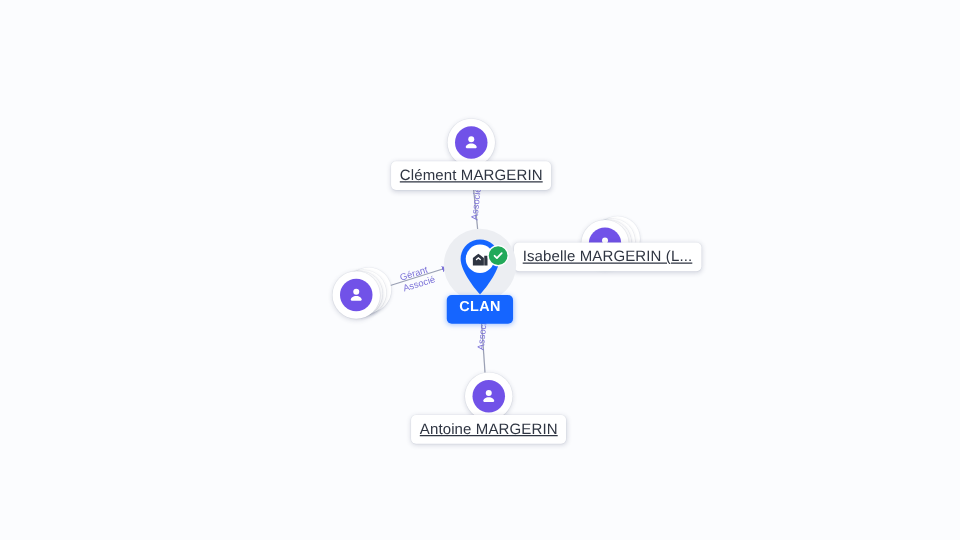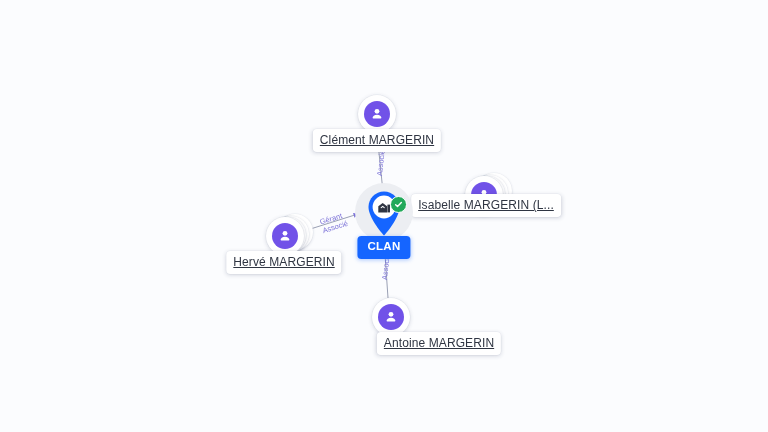--- a/index.html
+++ b/index.html
@@ -204,21 +204,20 @@
     </div>
     <div class="person-disc">
       <div class="person-avatar">
         <svg width="16" height="16" viewBox="0 0 24 24" fill="#ffffff">
           <circle cx="12" cy="8" r="3.6"></circle>
           <path d="M12 13.2c-3.9 0-6.6 2.2-6.6 4.6 0 .6.5 1 1.1 1h11c.6 0 1.1-.4 1.1-1 0-2.4-2.7-4.6-6.6-4.6z"></path>
         </svg>
       </div>
     </div>
   </div>
-  <div class="node-label" style="left:284px; top:251px;">Hervé MARGERIN</div>
 
   <div class="node" style="left:484px; top:195px;">
     <div class="person-stack">
       <div class="stack-card" style="left:-8px; top:-22px;"></div>
       <div class="stack-card" style="left:-12px; top:-20px;"></div>
       <div class="stack-card" style="left:-15px; top:-19px;"></div>
     </div>
     <div class="person-disc">
       <div class="person-avatar">
         <svg width="16" height="16" viewBox="0 0 24 24" fill="#ffffff">
@@ -233,21 +232,21 @@
   <div class="node" style="left:391px; top:317px;">
     <div class="person-disc">
       <div class="person-avatar">
         <svg width="16" height="16" viewBox="0 0 24 24" fill="#ffffff">
           <circle cx="12" cy="8" r="3.6"></circle>
           <path d="M12 13.2c-3.9 0-6.6 2.2-6.6 4.6 0 .6.5 1 1.1 1h11c.6 0 1.1-.4 1.1-1 0-2.4-2.7-4.6-6.6-4.6z"></path>
         </svg>
       </div>
     </div>
   </div>
-  <div class="node-label" style="left:391px; top:332px;margin-left:48px;">Antoine MARGERIN</div>
+  <div class="node-label" style="left:391px; top:332px;">Antoine MARGERIN</div>
 
   <div class="node" style="left:384px; top:212px;">
     <div class="company-halo"></div>
     <div class="company-pin">
       <svg width="36" height="46" viewBox="0 0 36 46" xmlns="http://www.w3.org/2000/svg">
         <path d="M18 1.5C9.4 1.5 2.5 8.4 2.5 17c0 10.6 13 26 15.5 28.5C20.5 43 33.5 27.6 33.5 17 33.5 8.4 26.6 1.5 18 1.5z" fill="#1565ff"></path>
         <circle cx="18" cy="17" r="11.4" fill="#ffffff"></circle>
         <g fill="#2f3542">
           <path d="M12.3 22.4v-6.1l4.4-3.4 4.4 3.4v6.1z"></path>
           <rect x="21.4" y="14.6" width="2.6" height="7.8"></rect>

